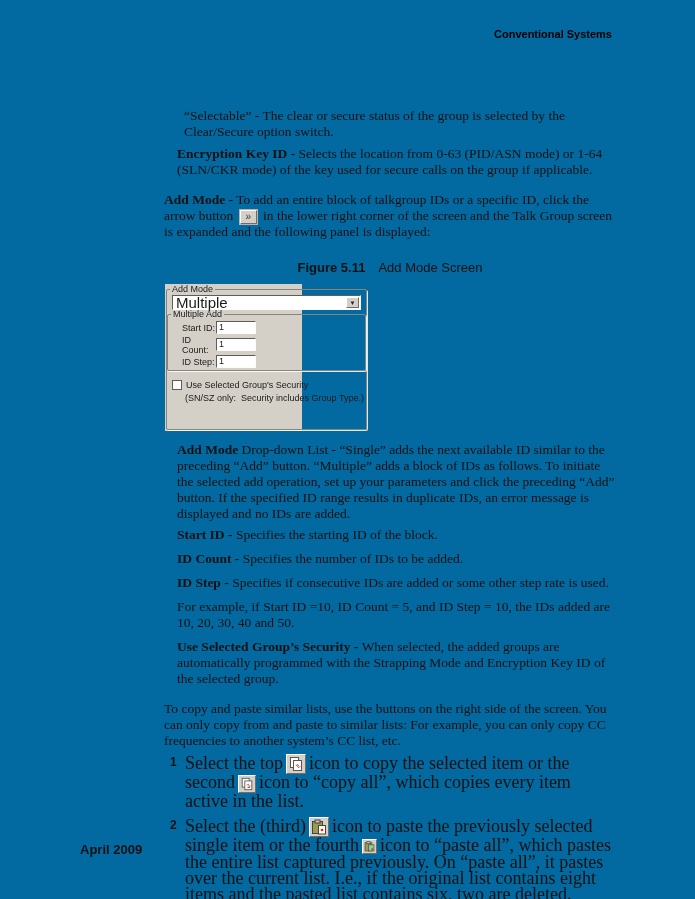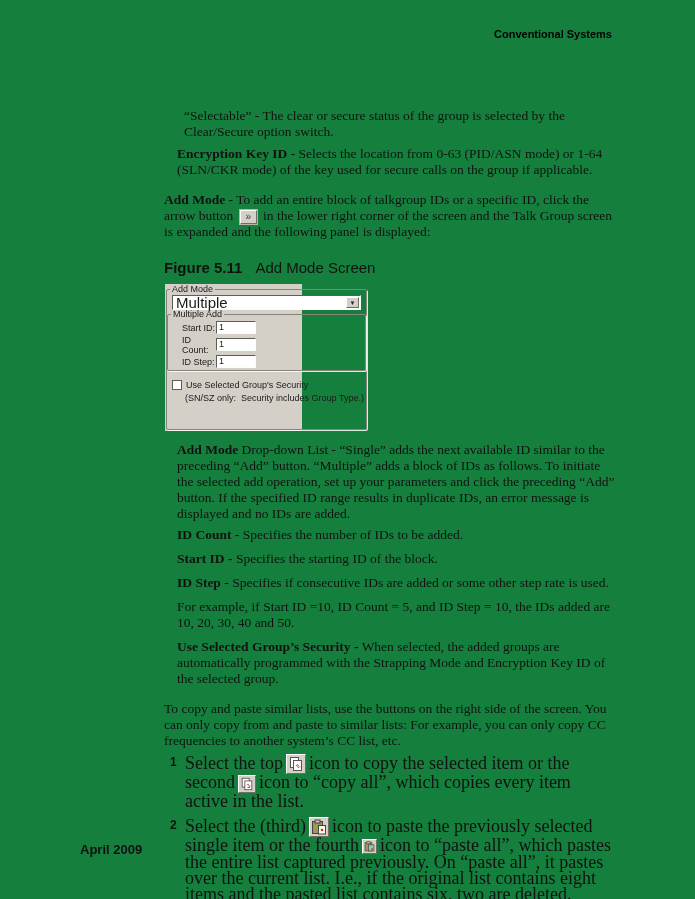--- a/index.html
+++ b/index.html
@@ -1,18 +1,18 @@
 <!DOCTYPE html>
 <html><head>
 <meta charset="utf-8">
 <style>
   * { box-sizing: border-box; }
   html,body { margin:0; padding:0; background:#888; }
   .page {
-    position:relative; width:695px; height:899px; background:#15803d;
+    position:relative; width:695px; height:899px; background:#0369a1;
     font-family:"Liberation Serif","DejaVu Serif",serif; color:#111;
     overflow:hidden; margin:0 auto;
   }
   .running-header {
     position:absolute; top:28px; right:83px;
     font-family:"Liberation Sans","DejaVu Sans",sans-serif;
     font-weight:bold; font-size:11px; color:#000;
   }
   .content { position:absolute; left:164px; top:68px; width:452px;margin-top:40px; }
   .p { margin:0 0 8px 0; font-size:13.5px; line-height:16px; }
@@ -26,21 +26,21 @@
   .arrow-btn {
     display:inline-block; min-width:17px; text-align:center;
     font-family:"Liberation Sans",sans-serif; font-size:10px; line-height:12px;
     background:#d4d0c8; color:#333;
     border:1px solid; border-color:#ffffff #6f6d66 #6f6d66 #ffffff;
     box-shadow:0 0 0 1px #b7b4ab; margin:0 3px; padding:0 2px;
   }
 
   .caption {
     margin:0 0 9px 0; font-family:"Liberation Sans","DejaVu Sans",sans-serif;
-    font-size:15px; line-height:15px;
+    font-size:13px; line-height:15px;text-align:center;
   }
   .cap-label { font-weight:bold; }
   .cap-title { margin-left:13px; }
 
   
   .figure-shot {
     width:137px; height:147px; background:#d4d0c8; margin:0 0 11px 1px;
     font-family:"Liberation Sans","DejaVu Sans",sans-serif; font-size:9px;
     color:#1a1a1a; padding:1px;
   }
@@ -154,25 +154,25 @@
           <span class="chk"></span>
           <span>Use Selected Group's Security</span>
         </div>
         <div class="chknote">(SN/SZ only:  Security includes Group Type.)</div>
       </fieldset>
     </div>
 
     <p class="p sub gap-after-sm"><b>Add Mode</b>
       <span>Drop-down List - “Single” adds the next available ID similar to the preceding “Add” button. “Multiple” adds a block of IDs as follows. To initiate the selected add operation, set up your parameters and click the preceding “Add” button. If the specified ID range results in duplicate IDs, an error message is displayed and no IDs are added.</span></p>
 
+    <p class="p sub"><b>Start ID -</b>
+      <span>Specifies the starting ID of the block.</span></p>
+
     <p class="p sub"><b>ID Count -</b>
       <span>Specifies the number of IDs to be added.</span></p>
-
-    <p class="p sub"><b>Start ID -</b>
-      <span>Specifies the starting ID of the block.</span></p>
 
     <p class="p sub"><b>ID Step -</b>
       <span>Specifies if consecutive IDs are added or some other step rate is used.</span></p>
 
     <p class="p sub">For example, if Start ID =10, ID Count = 5, and ID Step = 10, the IDs added are 10, 20, 30, 40 and 50.</p>
 
     <p class="p sub gap-after-lg"><b>Use Selected Group’s Security -</b>
       <span>When selected, the added groups are automatically programmed with the Strapping Mode and Encryption Key ID of the selected group.</span></p>
 
     <p class="p gap-after-sm">To copy and paste similar lists, use the buttons on the right side of the screen. You can only copy from and paste to similar lists: For example, you can only copy CC frequencies to another system’s CC list, etc.</p>

